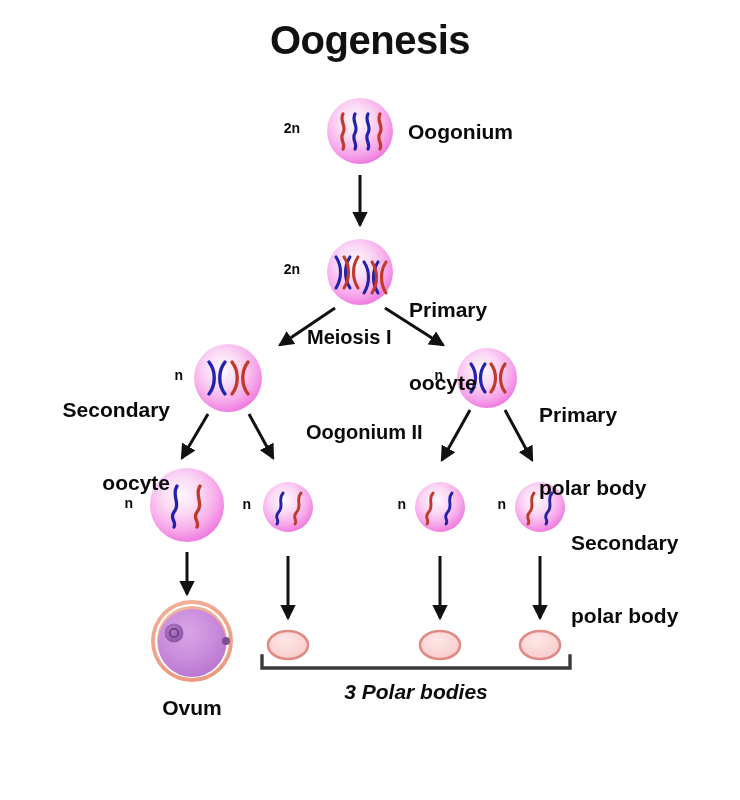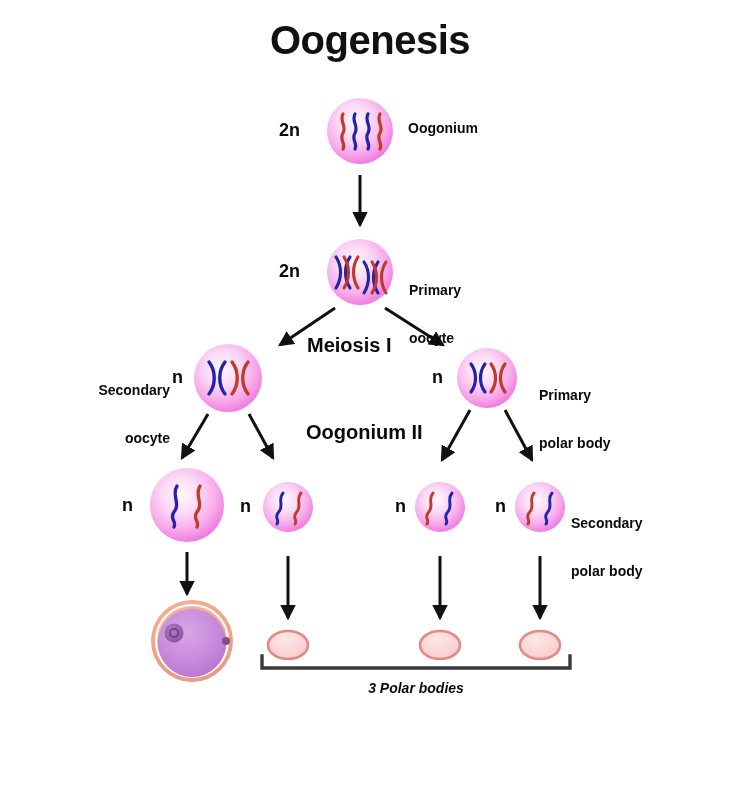--- a/index.html
+++ b/index.html
@@ -33,22 +33,22 @@
     left: 0;
     top: 18px;
     width: 740px;
     text-align: center;
     font-size: 40px;
     font-weight: bold;
     letter-spacing: -0.5px;
     color: #111111;
     font-family: "Liberation Sans", sans-serif;
   }
-  .ploidy { font-size: 18px; }
-  .name   { font-size: 14px; }
+  .ploidy { font-size: 14px; }
+  .name   { font-size: 21px; }
   .stage-label { font-size: 20px; }
   .ctr { text-align: center; }
   .rgt { text-align: right; }
 </style>
 </head>
 <body>
 
 <div id="stage">
 
   <div id="page-title">Oogenesis</div>
@@ -211,21 +211,21 @@
 
   <div class="lbl ploidy rgt" style="left:250px; top:120px; width:50px;">2n</div>
   <div class="lbl name" style="left:408px; top:120px;">Oogonium</div>
 
   <div class="lbl ploidy rgt" style="left:250px; top:261px; width:50px;">2n</div>
   <div class="lbl name" style="left:409px; top:250px;">
     <div>Primary</div>
     <div>oocyte</div>
   </div>
 
-  <div class="lbl stage-label" style="left:307px; top:334px;">Meiosis I</div>
+  <div class="lbl stage-label" style="left:307px; top:326px;">Meiosis I</div>
 
   <div class="lbl name rgt" style="left:40px; top:350px; width:130px;">
     <div>Secondary</div>
     <div>oocyte</div>
   </div>
   <div class="lbl ploidy rgt" style="left:150px; top:367px; width:33px;">n</div>
 
   <div class="lbl ploidy rgt" style="left:410px; top:367px; width:33px;">n</div>
   <div class="lbl name" style="left:539px; top:355px;">
     <div>Primary</div>
@@ -237,16 +237,17 @@
   <div class="lbl ploidy rgt" style="left:100px; top:495px; width:33px;">n</div>
   <div class="lbl ploidy rgt" style="left:218px; top:496px; width:33px;">n</div>
   <div class="lbl ploidy rgt" style="left:373px; top:496px; width:33px;">n</div>
   <div class="lbl ploidy rgt" style="left:473px; top:496px; width:33px;">n</div>
 
   <div class="lbl name" style="left:571px; top:483px;">
     <div>Secondary</div>
     <div>polar body</div>
   </div>
 
+  <div class="lbl name ctr" style="left:132px; top:696px; width:120px;">Ovum</div>
 
   <div class="lbl name ctr" style="left:306px; top:680px; width:220px;font-style:italic;">3 Polar bodies</div>
 
 </div>
 
 </body></html>

